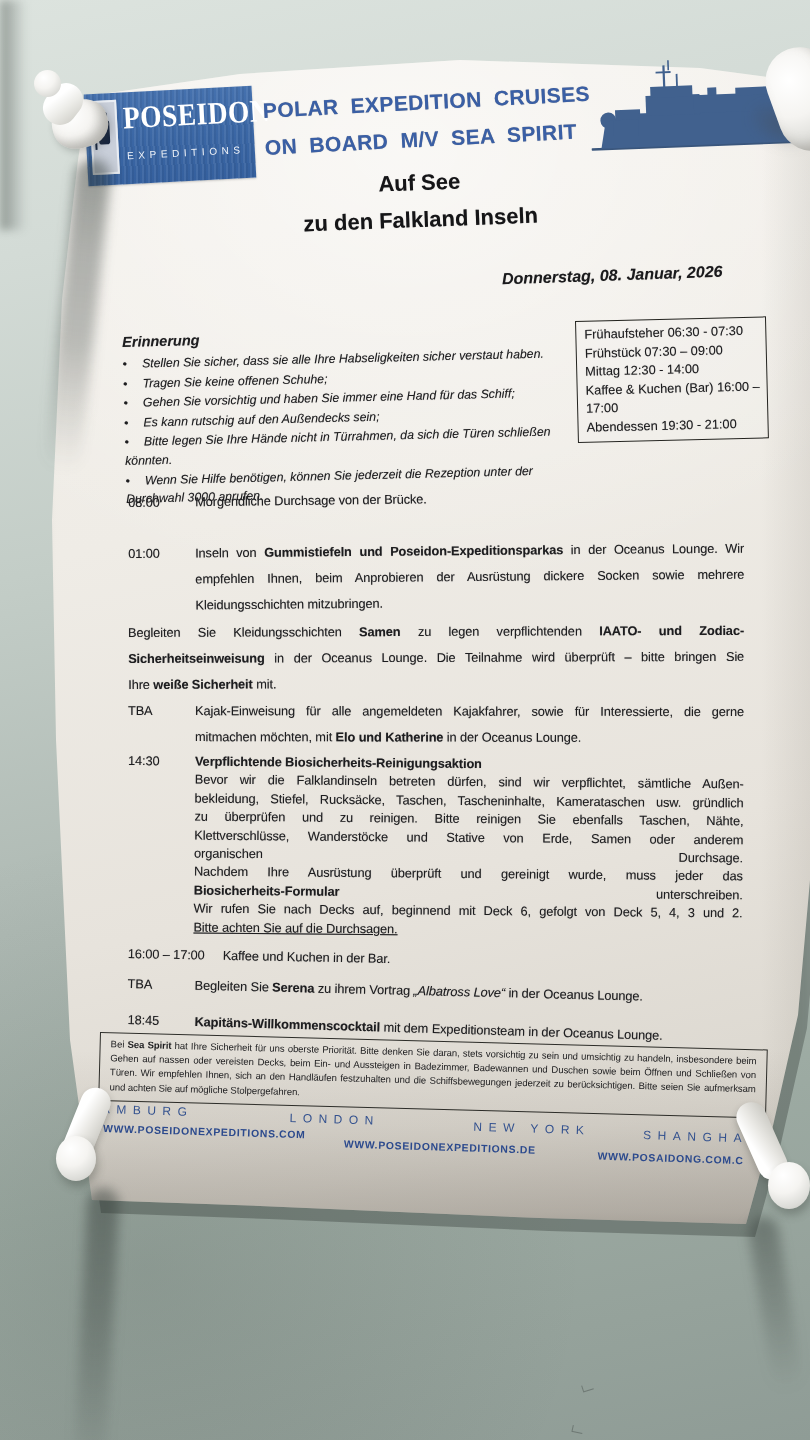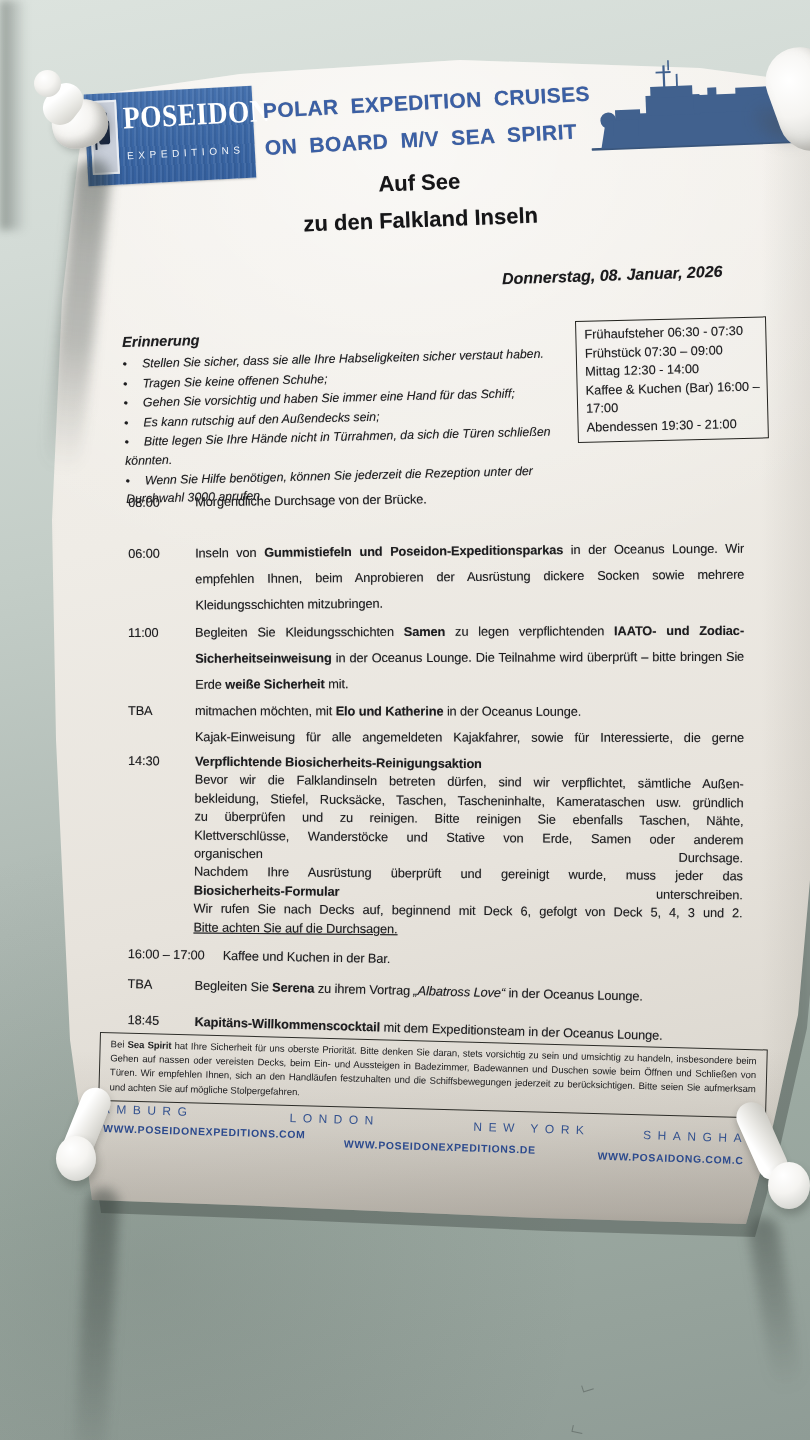--- a/index.html
+++ b/index.html
@@ -212,40 +212,39 @@
     <div class="meal-line">Abendessen 19:30 - 21:00</div>
   </div>
 
   <div class="row soft" id="row-0">
     <div class="time">08:00</div>
     <div class="body">
         <div class="tline"><span>Morgendliche Durchsage von der Brücke.</span></div>
       </div>
   </div>
   <div class="row soft" id="row-1">
-    <div class="time">06:00</div>
+    <div class="time">01:00</div>
     <div class="body">
         <div class="tline stretch"><span>Inseln von </span><span class="b">Gummistiefeln und Poseidon-Expeditionsparkas</span><span> in der Oceanus Lounge. Wir</span></div>
         <div class="tline stretch"><span>empfehlen Ihnen, beim Anprobieren der Ausrüstung dickere Socken sowie mehrere</span></div>
         <div class="tline"><span>Kleidungsschichten mitzubringen.</span></div>
       </div>
   </div>
   <div class="row soft" id="row-2">
-    <div class="time">11:00</div>
     <div class="body">
         <div class="tline stretch"><span>Begleiten Sie Kleidungsschichten </span><span class="b">Samen</span><span> zu legen verpflichtenden </span><span class="b">IAATO- und Zodiac-</span></div>
         <div class="tline stretch"><span class="b">Sicherheitseinweisung</span><span> in der Oceanus Lounge. Die Teilnahme wird überprüft – bitte bringen Sie</span></div>
-        <div class="tline"><span>Erde </span><span class="b">weiße Sicherheit</span><span> mit.</span></div>
+        <div class="tline"><span>Ihre </span><span class="b">weiße Sicherheit</span><span> mit.</span></div>
       </div>
   </div>
   <div class="row soft" id="row-3">
     <div class="time">TBA</div>
     <div class="body">
+        <div class="tline stretch"><span>Kajak-Einweisung für alle angemeldeten Kajakfahrer, sowie für Interessierte, die gerne</span></div>
         <div class="tline"><span>mitmachen möchten, mit </span><span class="b">Elo und Katherine</span><span> in der Oceanus Lounge.</span></div>
-        <div class="tline stretch"><span>Kajak-Einweisung für alle angemeldeten Kajakfahrer, sowie für Interessierte, die gerne</span></div>
       </div>
   </div>
   <div class="row soft" id="row-4">
     <div class="time">14:30</div>
     <div class="body">
         <div class="tline"><span class="b">Verpflichtende Biosicherheits-Reinigungsaktion</span></div>
         <div class="tline stretch"><span>Bevor wir die Falklandinseln betreten dürfen, sind wir verpflichtet, sämtliche Außen-</span></div>
         <div class="tline stretch"><span>bekleidung, Stiefel, Rucksäcke, Taschen, Tascheninhalte, Kamerataschen usw. gründlich</span></div>
         <div class="tline stretch"><span>zu überprüfen und zu reinigen. Bitte reinigen Sie ebenfalls Taschen, Nähte,</span></div>
         <div class="tline stretch"><span>Klettverschlüsse, Wanderstöcke und Stative von Erde, Samen oder anderem</span></div>

